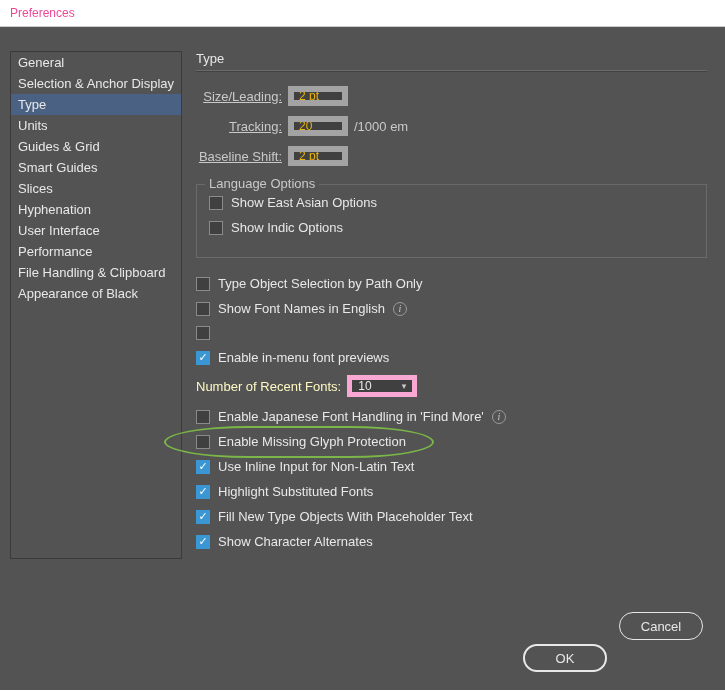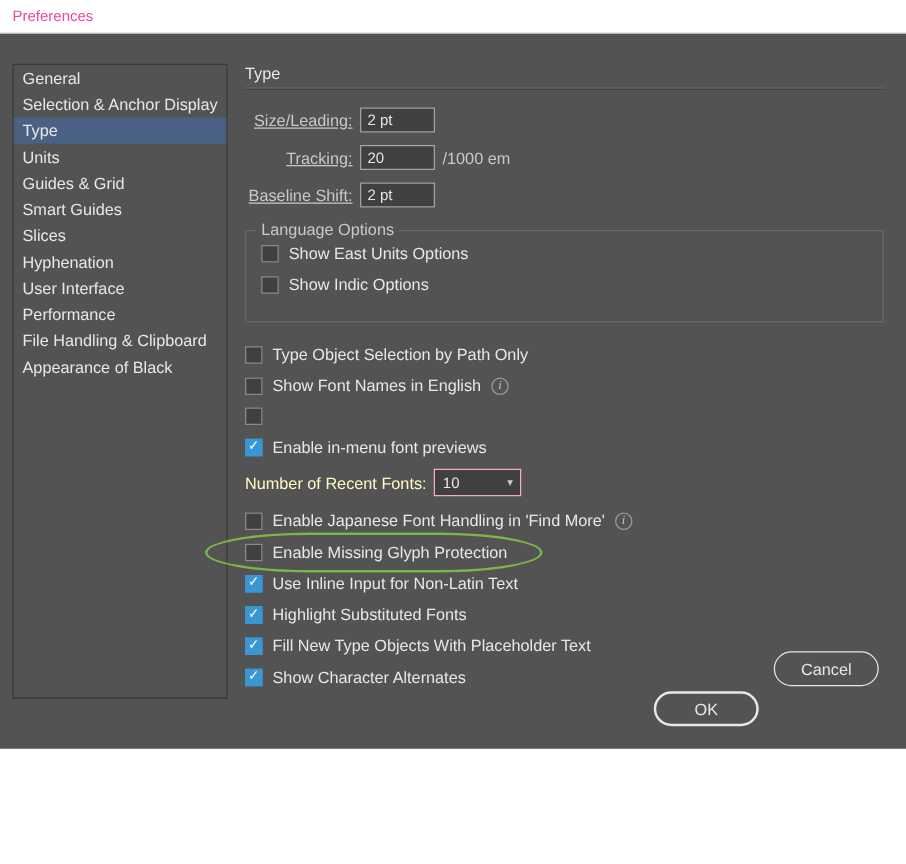--- a/index.html
+++ b/index.html
@@ -15,21 +15,21 @@
   .titlebar {
     background: #fff;
     color: #ec4899;
     padding: 6px 10px;
     font-size: 12px;
     border-bottom: 1px solid #ccc;
   }
   .dialog {
     background: #535353;
     width: 725px;
-    height: 572px;
+    height: 663px;
     position: relative;
     padding-top: 24px;
   }
   .content {
     display: flex;
     gap: 14px;
     padding: 0 10px;
   }
   .sidebar {
     width: 172px;
@@ -73,22 +73,22 @@
     text-align: right;
     color: #c9c9c9;
     padding-right: 6px;
     white-space: nowrap;
     text-decoration: underline;
   }
   .num-input {
     width: 60px;
     height: 20px;
     background: #404040;
-    border: 1px solid #a3a3a3;
-    color: #e5e5e5;
+    border: 6px solid #a3a3a3;
+    color: #eab308;
     padding: 1px 5px;
     font-size: 12px;
   }
   .unit {
     color: #c9c9c9;
     margin-left: 6px;
   }
   .group {
     border: 1px solid #6a6a6a;
     padding: 10px 12px 8px 12px;
@@ -153,21 +153,21 @@
   .dd-row {
     display: flex;
     align-items: center;
     margin-bottom: 12px;
   }
   .dd-label { color: #fef9c3; margin-right: 6px; }
   .dropdown {
     width: 70px;
     height: 22px;
     background: #404040;
-    border: 1px solid #f9a8d4;
+    border: 5px solid #f9a8d4;
     color: #e8e8e8;
     padding: 0 6px;
     display: flex;
     align-items: center;
     justify-content: space-between;
     cursor: pointer;
     font-size: 12px;
   }
   .chev {
     font-size: 9px;
@@ -244,21 +244,21 @@
       </div>
       <div class="form-row" style="margin-bottom:18px">
         <div class="form-label" style="width:92px">Baseline Shift:</div>
         <input class="num-input" value="2 pt" style="">
       </div>
 
       <div class="group">
         <div class="group-legend">Language Options</div>
         <div class="cb-row">
           <span class="cb"></span>
-          <span class="cb-label">Show East Units Options</span>
+          <span class="cb-label">Show East Asian Options</span>
         </div>
         <div class="cb-row" style="margin-bottom:14px">
           <span class="cb"></span>
           <span class="cb-label">Show Indic Options</span>
         </div>
       </div>
 
       <div class="cb-row">
         <span class="cb"></span>
         <span class="cb-label">Type Object Selection by Path Only</span>

